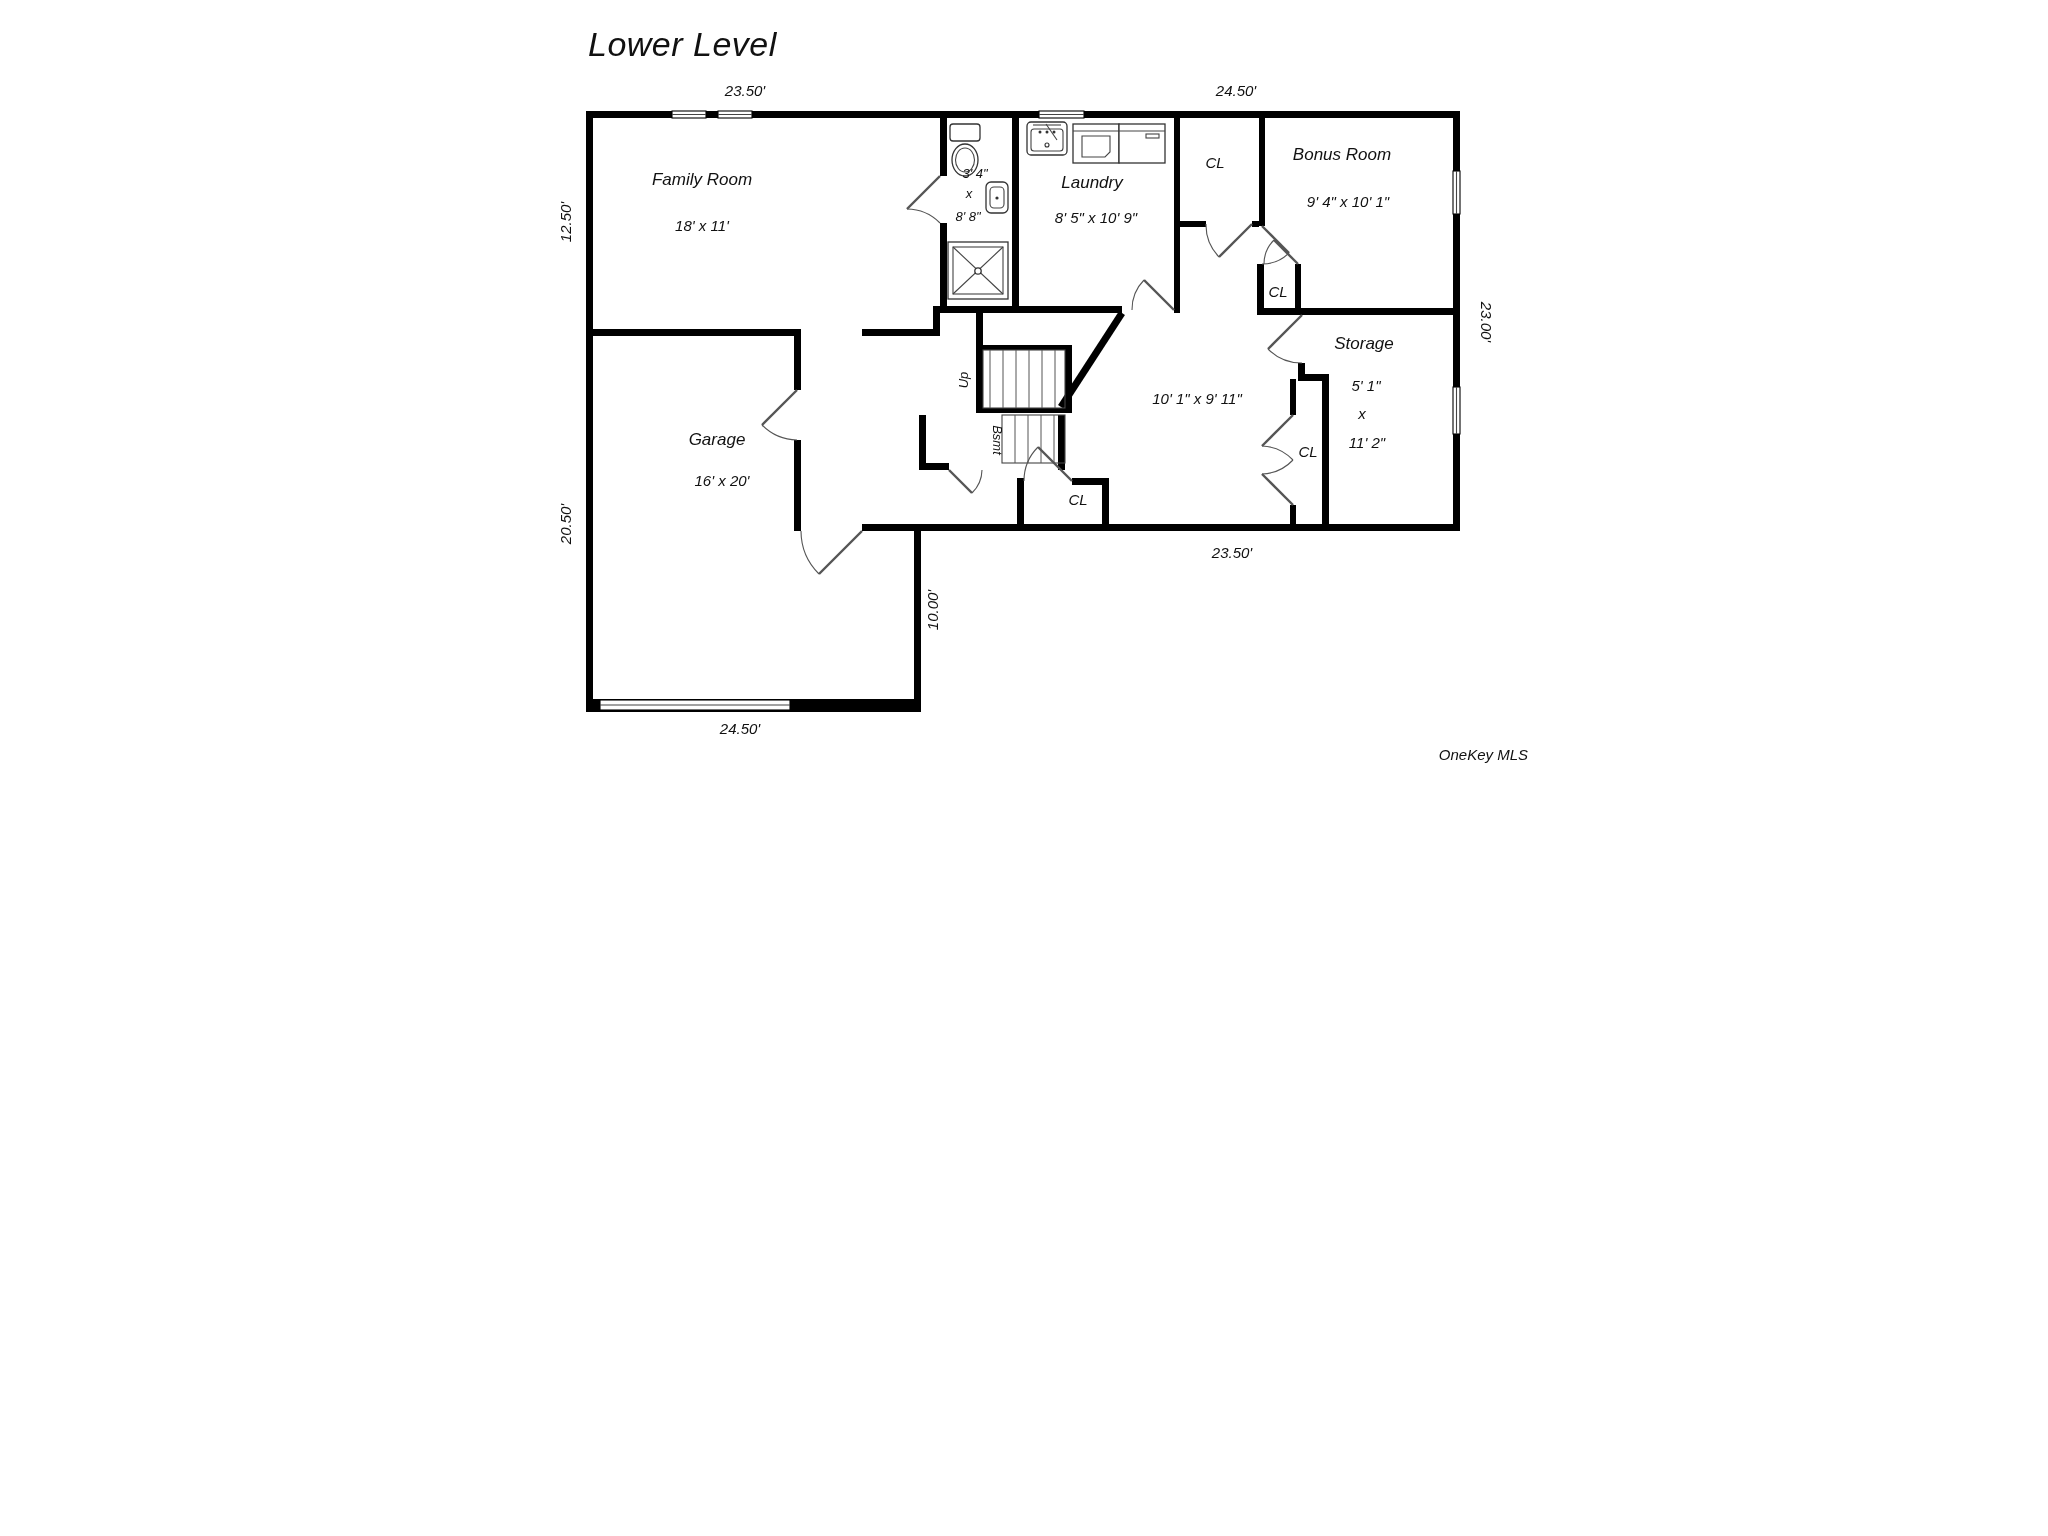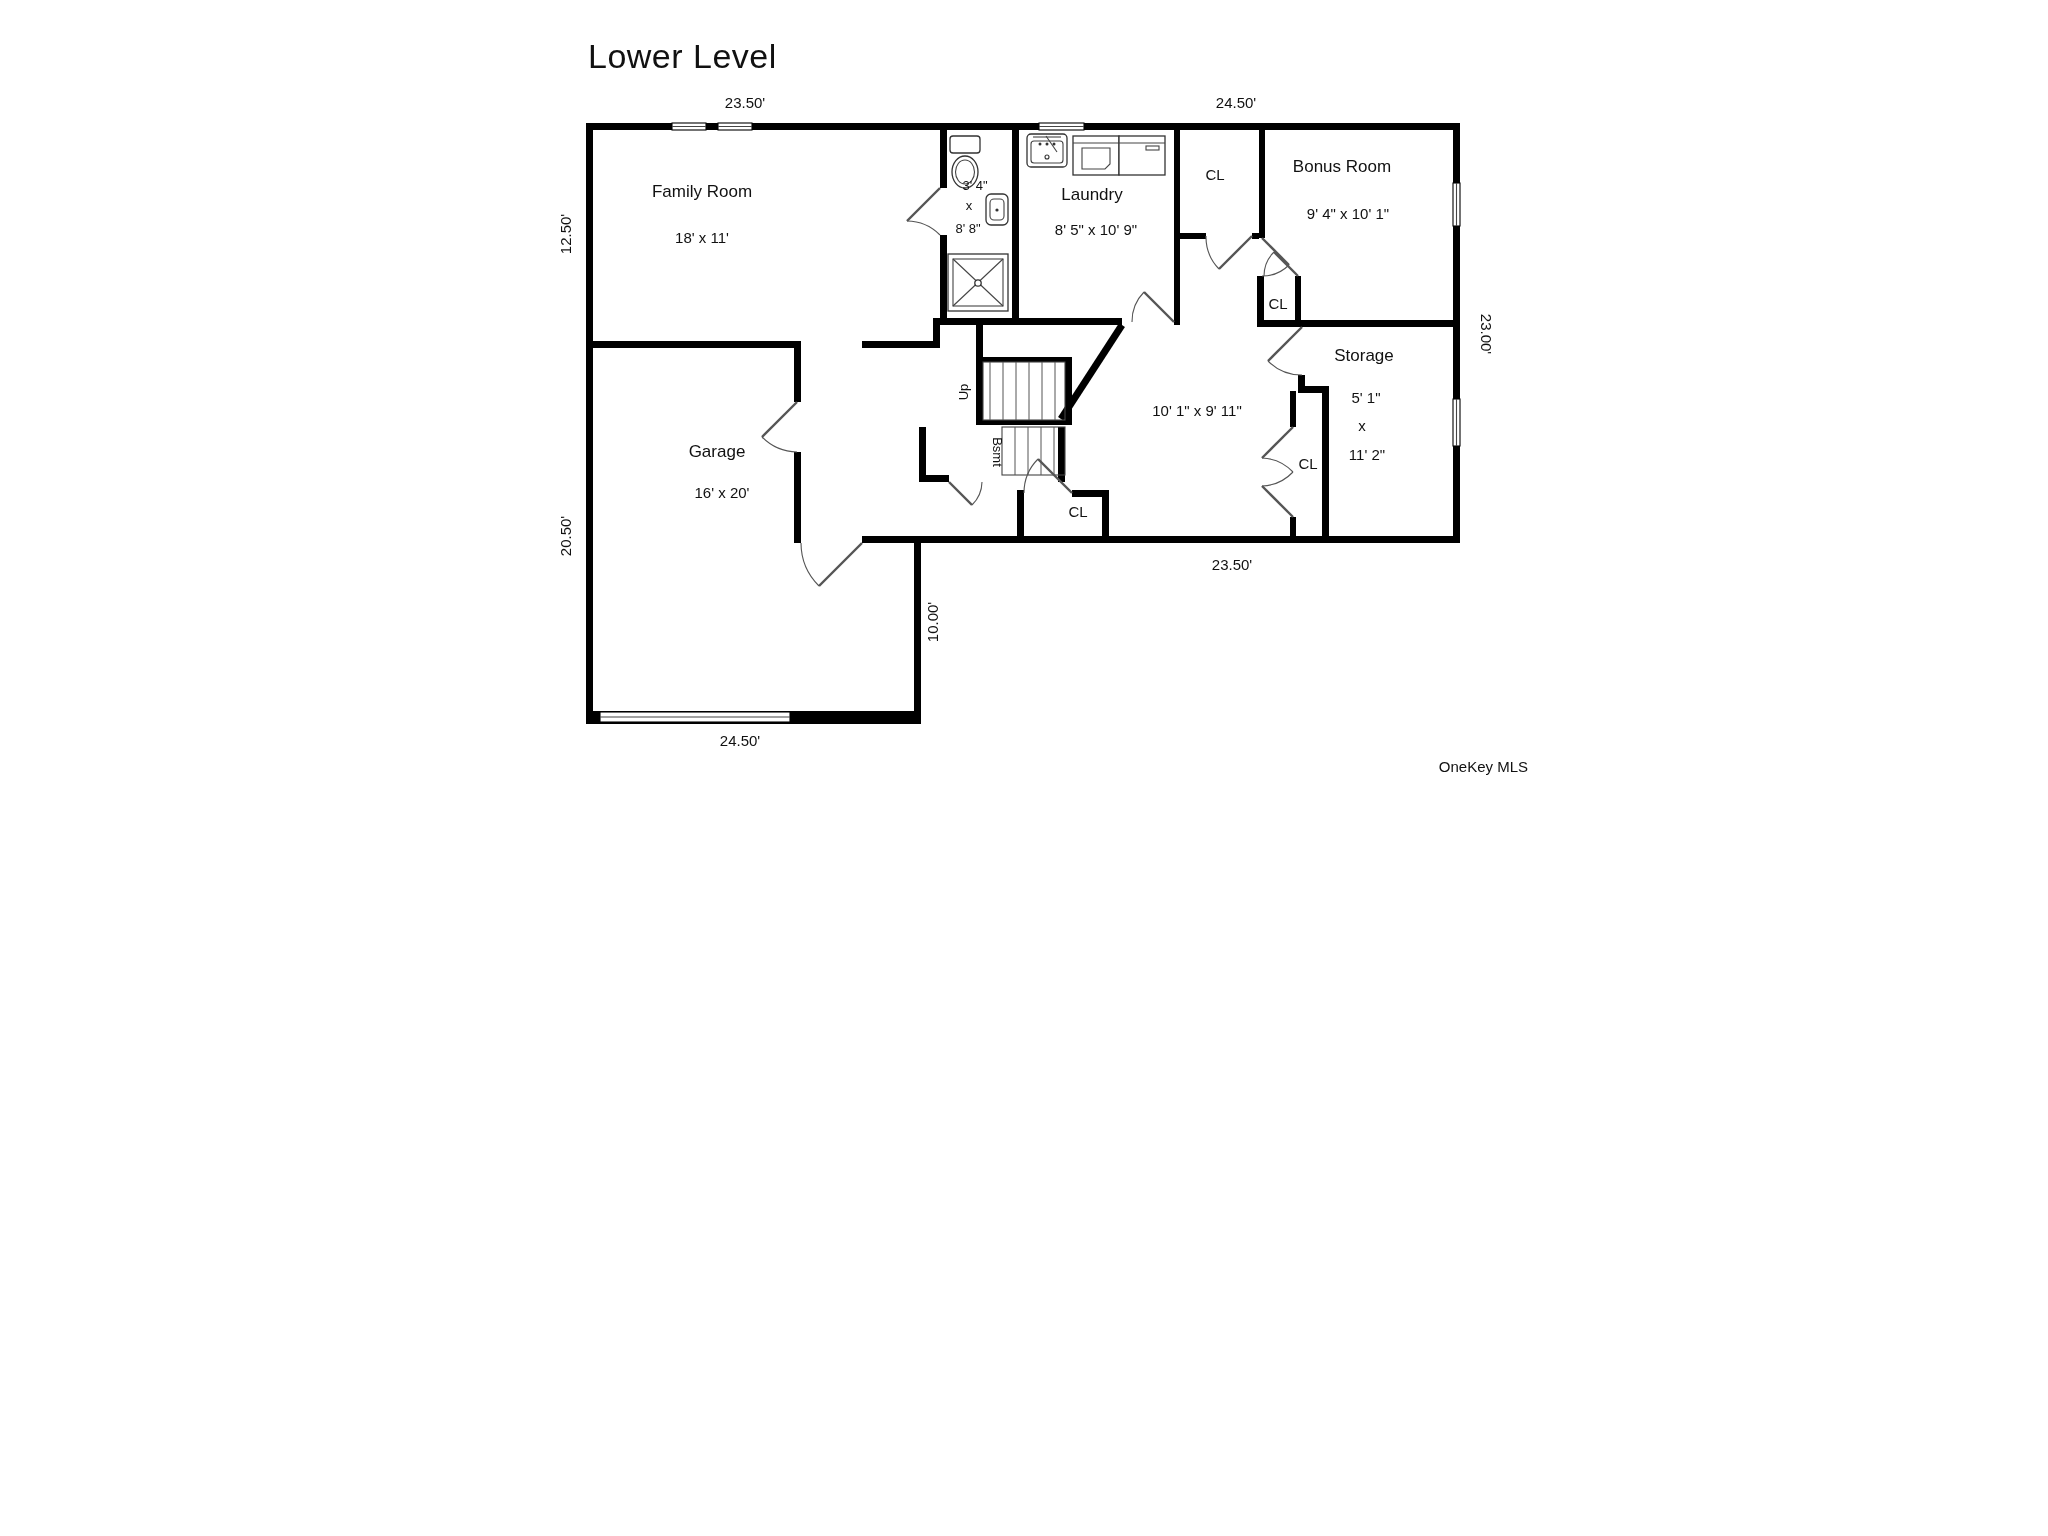--- a/index.html
+++ b/index.html
@@ -1,16 +1,16 @@
 <!DOCTYPE html>
 <html><head>
 <meta charset="utf-8">
 <style>
   html,body{margin:0;padding:0;background:#ffffff;font-family:"Liberation Sans",sans-serif;}
-  .page{position:relative;width:1024px;height:768px;margin:12px auto;background:#fff;overflow:hidden;}
+  .page{position:relative;width:1024px;height:768px;margin:0 auto;background:#fff;overflow:hidden;font-style:italic;}
   svg{position:absolute;inset:0;}
   svg text{font-family:"Liberation Sans","DejaVu Sans",sans-serif;fill:#111;}
   .wall{fill:#000;}
   .fixture{fill:#fff;stroke:#333;stroke-width:1.3;}
   .thin{fill:none;stroke:#444;stroke-width:1.1;}
   .door{fill:none;stroke:#555;stroke-width:1.1;}
   .leaf{stroke:#555;stroke-width:2.4;}
   .window{fill:#fff;stroke:#000;stroke-width:1.1;}
   .tread{stroke:#555;stroke-width:1;}
 </style>

